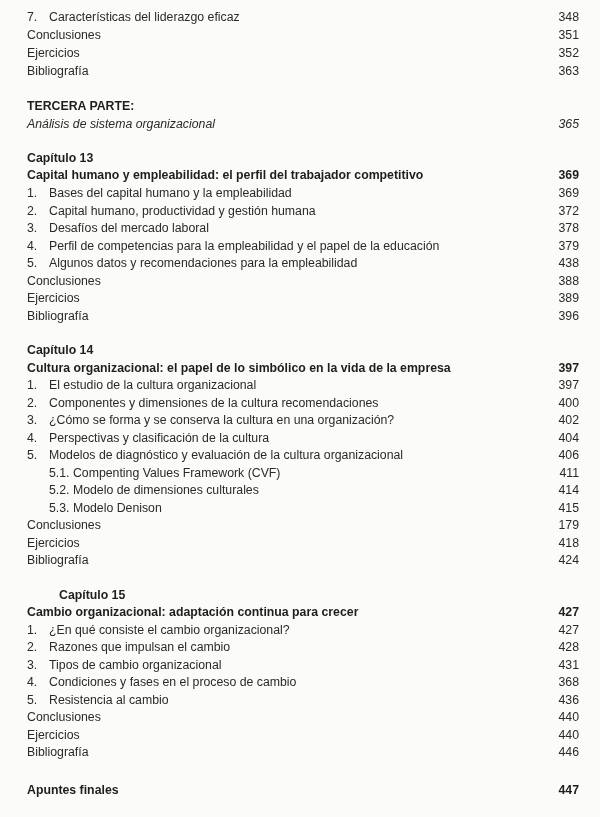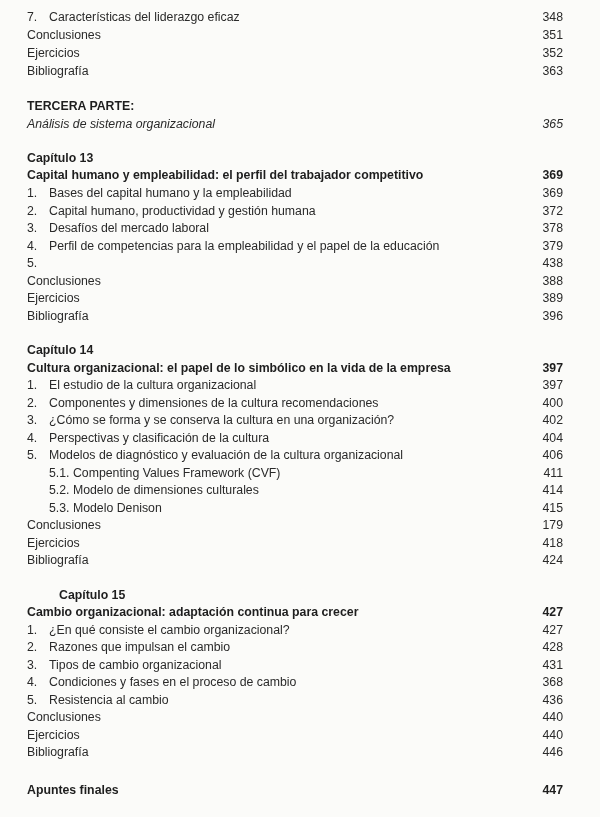--- a/index.html
+++ b/index.html
@@ -6,21 +6,21 @@
     body {
       width: 600px; height: 817px; background: #fbfbf9; overflow: hidden;
       font-family: "Liberation Sans", sans-serif; color: #2a2a2a; position: relative;
     }
     .page { position: absolute; left: 27px; top: 0; width: 552px; }
     .row { position: absolute; left: 0; width: 552px; height: 18px; font-size: 12.3px; line-height: 18px; white-space: nowrap; }
     .row .t { position: absolute; left: 0; }
     .row .n { position: absolute; left: 0; width: 18px; }
     .row.num .t { left: 22px; }
     .row.sub .t { left: 22px; }
-    .row .p { position: absolute; right: 16px; text-align: left; }
+    .row .p { position: absolute; right: 0; text-align: left; }
     .bold { font-weight: bold; color: #1e1e1e; }
   </style>
 </head>
 <body>
 
 <div class="page" id="toc">
     <div class="row num" style="top: 8px;">
       <span class="n">7.</span>
       <span class="t">Características del liderazgo eficaz</span>
       <span class="p">348</span>
@@ -68,20 +68,21 @@
       <span class="t">Desafíos del mercado laboral</span>
       <span class="p">378</span>
     </div>
     <div class="row num" style="top: 237px;">
       <span class="n">4.</span>
       <span class="t">Perfil de competencias para la empleabilidad y el papel de la educación</span>
       <span class="p">379</span>
     </div>
     <div class="row num" style="top: 254px;">
       <span class="n">5.</span>
+      <span class="t">Algunos datos y recomendaciones para la empleabilidad</span>
       <span class="p">438</span>
     </div>
     <div class="row plain" style="top: 272px;">
       <span class="t">Conclusiones</span>
       <span class="p">388</span>
     </div>
     <div class="row plain" style="top: 289px;">
       <span class="t">Ejercicios</span>
       <span class="p">389</span>
     </div>

